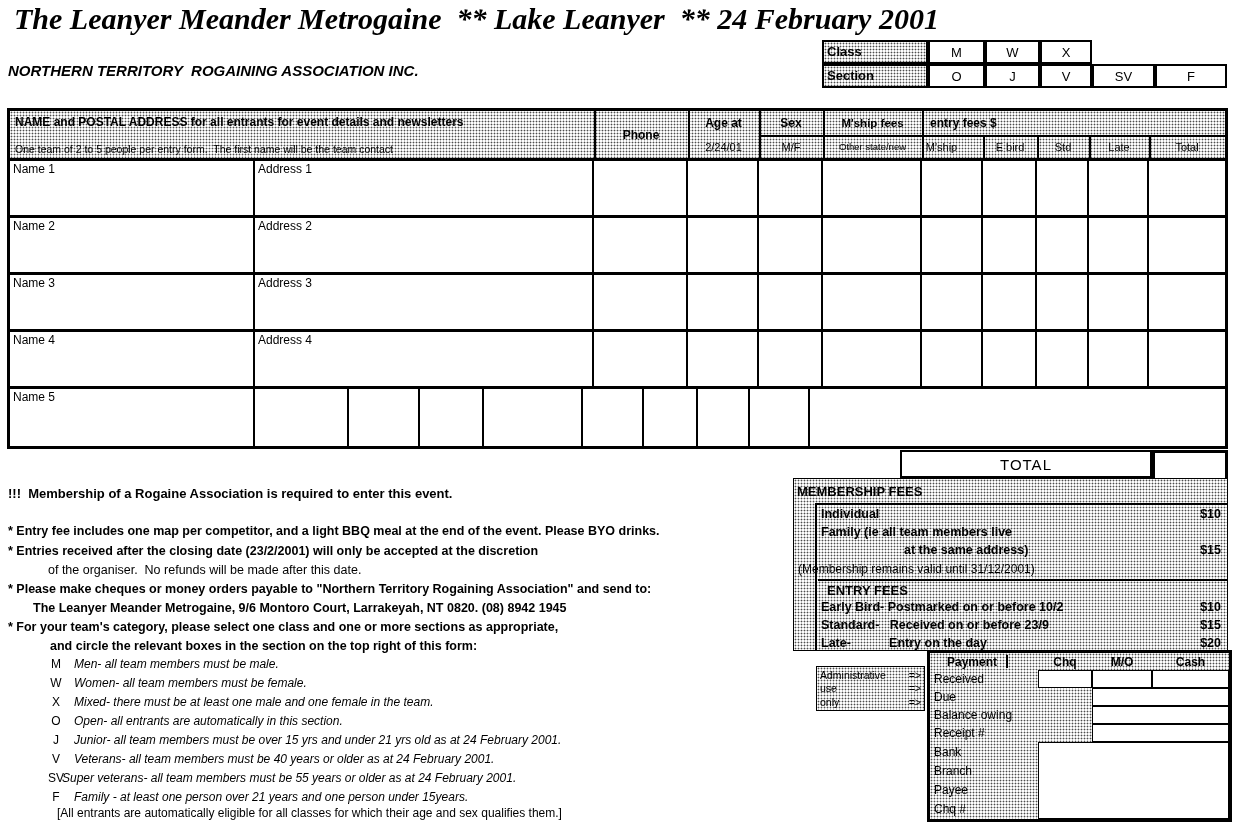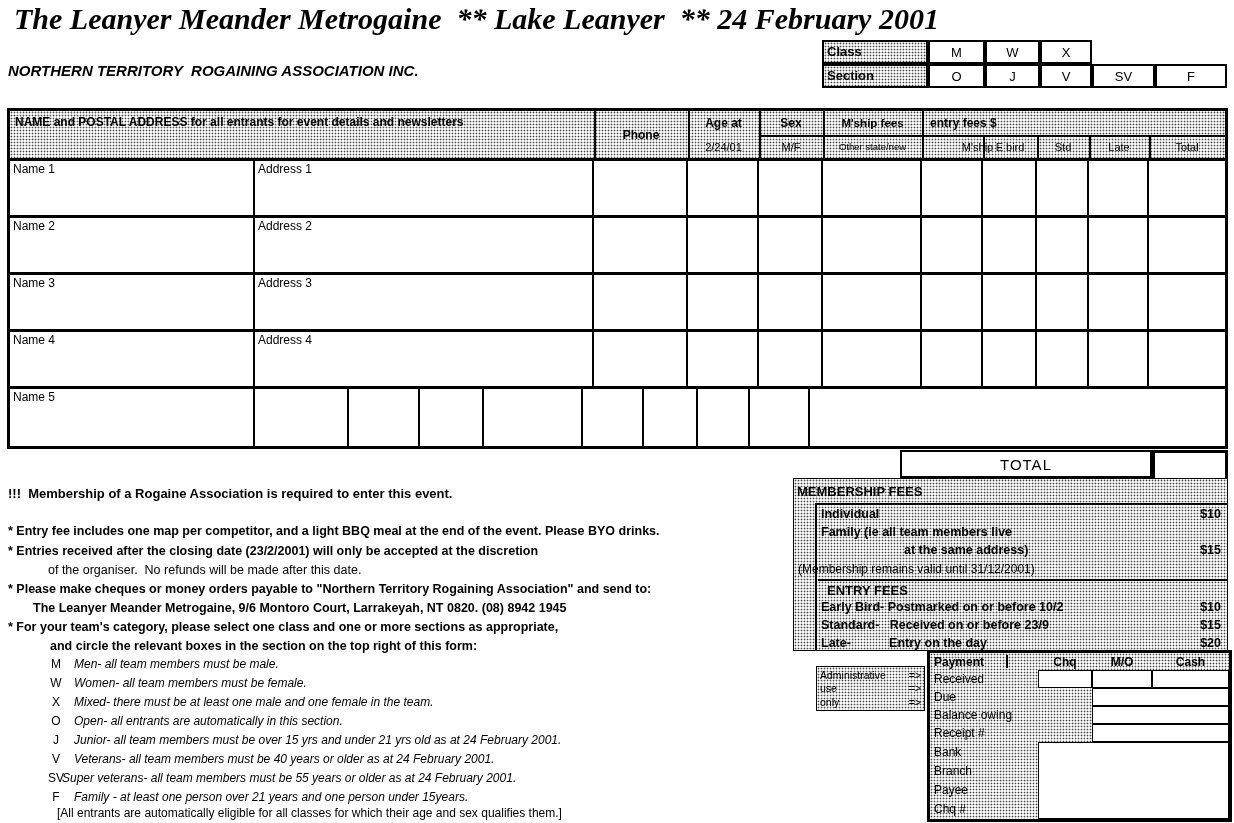--- a/index.html
+++ b/index.html
@@ -79,20 +79,21 @@
     <div class="abs csCell cx" style="left:985px; top:64px; width:55px; height:24px;">J</div>
     <div class="abs csCell cx" style="left:1040px; top:64px; width:52px; height:24px;">V</div>
     <div class="abs csCell cx" style="left:1092px; top:64px; width:63px; height:24px;">SV</div>
     <div class="abs csCell cx" style="left:1155px; top:64px; width:72px; height:24px;">F</div>
   </div>
 
   <div class="abs etable">
 
     <div class="ehead dither">
       <div class="abs t b" style="left:5px; top:4px; font-size:12px;">NAME and POSTAL ADDRESS for all entrants for event details and newsletters</div>
+      <div class="abs t" style="left:5px; top:32px; font-size:10.5px;">One team of 2 to 5 people per entry form.  The first name will be the team contact</div>
 
       <div class="hline" style="left:584px; top:0; width:2px; height:47px;"></div>
       <div class="hline" style="left:678px; top:0; width:2px; height:47px;"></div>
       <div class="hline" style="left:749px; top:0; width:2px; height:47px;"></div>
       <div class="hline" style="left:813px; top:0; width:2px; height:47px;"></div>
       <div class="hline" style="left:912px; top:0; width:2px; height:47px;"></div>
 
       <div class="hline" style="left:973px; top:24px; width:2px; height:23px;"></div>
       <div class="hline" style="left:1027px; top:24px; width:2px; height:23px;"></div>
       <div class="hline" style="left:1079px; top:24px; width:2px; height:23px;"></div>
@@ -106,21 +107,21 @@
       <div class="abs cx" style="left:678px; top:24px; width:71px; height:23px; font-size:11px;">2/24/01</div>
 
       <div class="abs cx b" style="left:749px; top:0; width:64px; height:24px; font-size:12px;">Sex</div>
       <div class="abs cx" style="left:749px; top:24px; width:64px; height:23px; font-size:11px;">M/F</div>
 
       <div class="abs cx b" style="left:813px; top:0; width:99px; height:24px; font-size:11.5px;">M'ship fees</div>
       <div class="abs cx" style="left:813px; top:24px; width:99px; height:23px; font-size:9.5px;">Other state/new</div>
 
       <div class="abs t b" style="left:920px; top:5px; font-size:12px;">entry fees $</div>
 
-      <div class="abs cx hsmall" style="left:912px; top:24px; width:39px; height:23px;padding-left:36px;">M'ship</div>
+      <div class="abs cx hsmall" style="left:912px; top:24px; width:39px; height:23px;">M'ship</div>
       <div class="abs cx hsmall" style="left:973px; top:24px; width:54px; height:23px;">E bird</div>
       <div class="abs cx hsmall" style="left:1027px; top:24px; width:52px; height:23px;">Std</div>
       <div class="abs cx hsmall" style="left:1079px; top:24px; width:60px; height:23px;">Late</div>
       <div class="abs cx hsmall" style="left:1139px; top:24px; width:76px; height:23px;">Total</div>
     </div>
 
     <div class="erow">
       <div class="c cw0">
           <span class="lbl t">Name 1</span>
         </div>
@@ -293,21 +294,21 @@
       <span class="t">use</span>
       <span class="t">=&gt;</span>
     </div>
     <div class="adminRow">
       <span class="t">only</span>
       <span class="t">=&gt;</span>
     </div>
   </div>
 
   <div class="abs payPanel dither">
-    <div class="abs t b" style="left:4px; top:2px; font-size:12px;">Payment</div>
+    <div class="abs t b" style="left:17px; top:2px; font-size:12px;">Payment</div>
     <div class="hline" style="left:76px; top:2px; width:2px; height:13px;"></div>
 
     <div class="abs cx b" style="left:108px; top:0; width:54px; height:17px; font-size:12px;">Chq</div>
     <div class="abs cx b" style="left:162px; top:0; width:60px; height:17px; font-size:12px;">M/O</div>
     <div class="abs cx b" style="left:222px; top:0; width:77px; height:17px; font-size:12px;">Cash</div>
 
     <div class="paylbl t" style="top:19px;">Received</div>
     <div class="paylbl t" style="top:37px;">Due</div>
     <div class="paylbl t" style="top:55px;">Balance owing</div>
     <div class="paylbl t" style="top:73px;">Receipt #</div>

